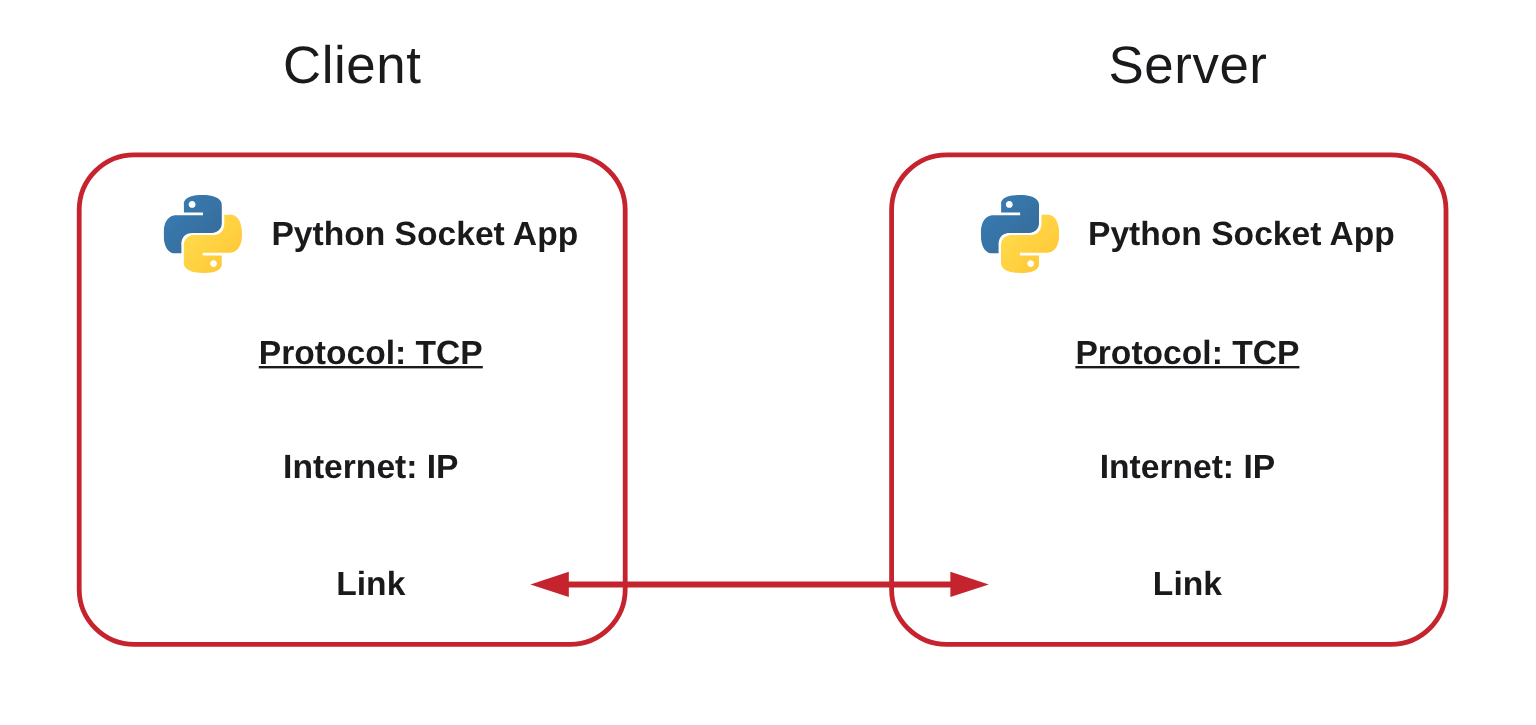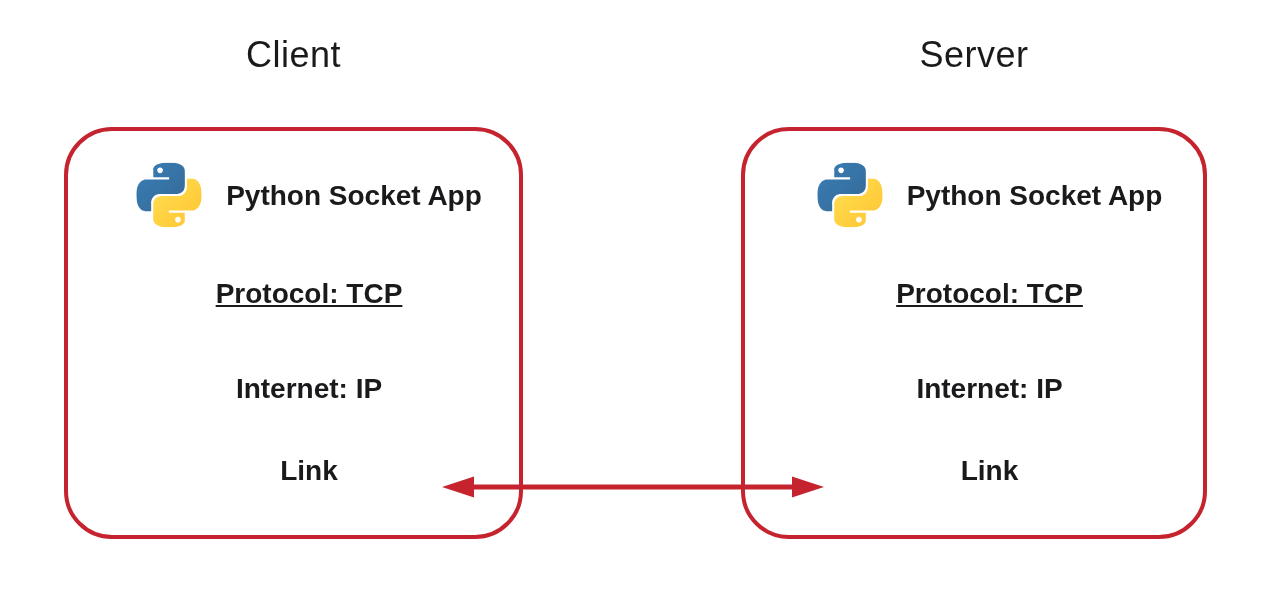--- a/index.html
+++ b/index.html
@@ -14,28 +14,28 @@
     width:1280px;height:604px;
     background:var(--background);
     font-family:"Liberation Sans","DejaVu Sans",sans-serif;
     color:var(--text-color);
     overflow:hidden;
   }
   .node-title{
     position:absolute;
     top:30px;
     text-align:center;
-    font-size:36px;
+    font-size:44px;
     font-weight:500;
     letter-spacing:0.5px;
     line-height:50px;
     color:var(--text-color);
   }
   .node-title.client{left:64px;width:459px;}
-  .node-title.server{left:741px;width:466px;}
+  .node-title.server{left:757px;width:466px;}
   .node-box{
     position:absolute;
     top:127px;
     height:412px;
     border:4px solid var(--accent-red);
     border-radius:48px;
     background:var(--background);
   }
   .node-box.client{left:64px;width:459px;}
   .node-box.server{left:741px;width:466px;}
@@ -48,21 +48,21 @@
     align-items:center;
     text-align:center;
     font-size:28px;
     font-weight:700;
     color:var(--text-color);
     padding-left:31px;
   }
   .row.app-row{top:64px;gap:24px;}
   .row.layer-protocol{top:163px;text-decoration:underline;}
   .row.layer-internet{top:258px;}
-  .row.layer-link{top:340px;}
+  .row.layer-link{top:356px;}
   .py-logo{display:inline-flex;width:66px;height:65px;}
   .py-logo svg{width:100%;height:100%;}
   .link-arrow{
     position:absolute;
     left:428px;top:468px;
     width:410px;height:38px;
     color:var(--accent-red);
     z-index:5;
   }
   .defs-svg{position:absolute;width:0;height:0;overflow:hidden;}

